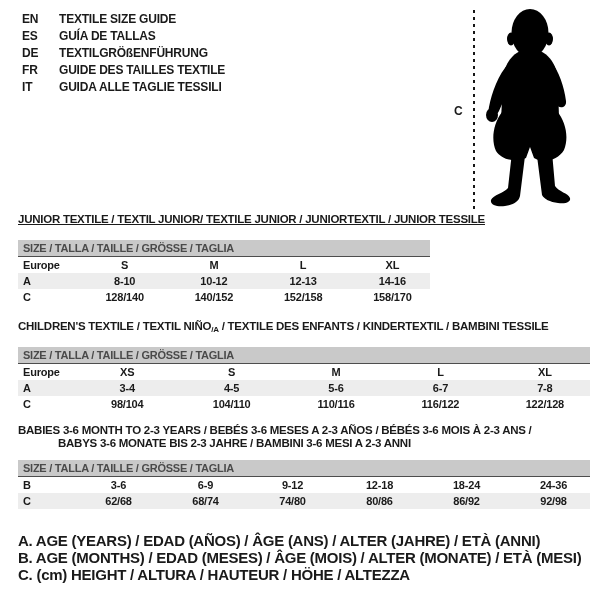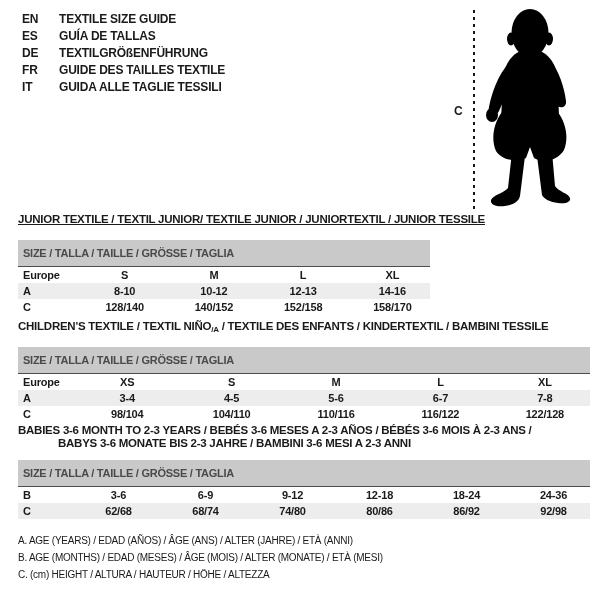--- a/index.html
+++ b/index.html
@@ -25,34 +25,34 @@
   }
   .baby-svg{left:484px;top:6px;}
 
   
   .tbl-title{left:18px;font-size:11.5px;font-weight:700;letter-spacing:-.25px;line-height:13px;white-space:nowrap;}
   .tbl-title sub{font-size:8px;vertical-align:-2px;}
   .sizetable{left:18px;}
   .t1{width:412px;}
   .t23{width:572px;}
   .bar{
-    height:27px;background:#c9c9c9;border-bottom:1px solid #4d4d4d;
+    height:17px;background:#c9c9c9;border-bottom:1px solid #4d4d4d;
     display:flex;align-items:center;padding-left:5px;box-sizing:border-box;
     font-size:11px;font-weight:700;color:#4a4a4a;letter-spacing:-.25px;
   }
   .trow{display:flex;height:16px;align-items:center;font-size:11px;font-weight:700;letter-spacing:-.2px;gap:14px;}
   .trow.alt{background:#ededed;}
   .rlabel{padding-left:5px;box-sizing:border-box;}
   .t1 .rlabel{width:55px;}
   .t23 .rlabel{width:50px;}
   .cell{flex:1;text-align:center;}
 
   
   .notes{left:18px;top:532px;}
-  .note-line{font-size:10px;font-weight:400;letter-spacing:-.25px;height:17px;line-height:17px;white-space:nowrap;}
+  .note-line{font-size:15px;font-weight:700;letter-spacing:-.25px;height:17px;line-height:17px;white-space:nowrap;}
 </style>
 </head>
 <body>
 
 <div class="abs langs">
   <div class="lang-row">
     <span class="lang-code">EN</span>
     <span class="lang-title">TEXTILE SIZE GUIDE</span>
   </div>
   <div class="lang-row">

